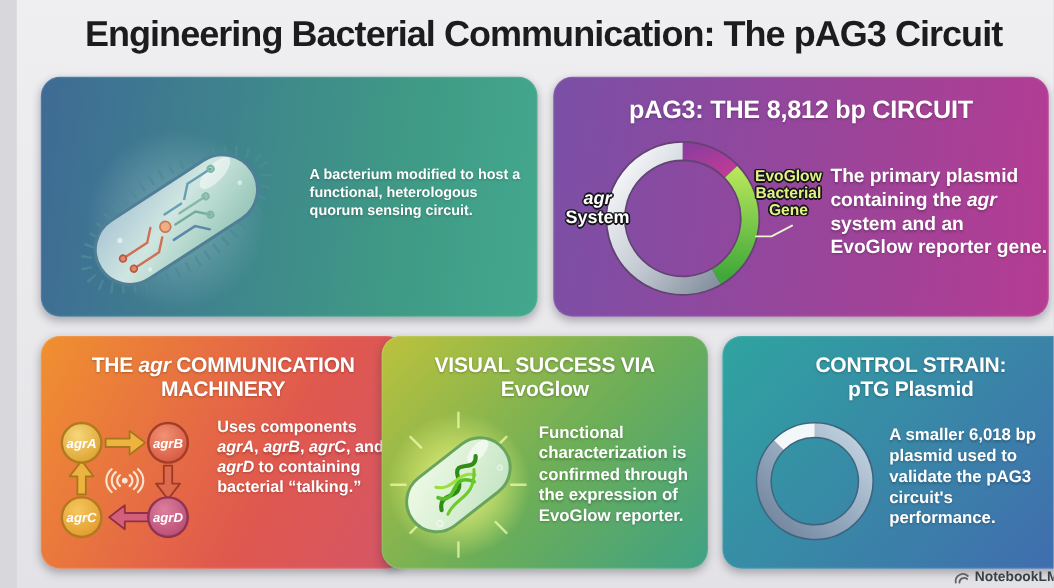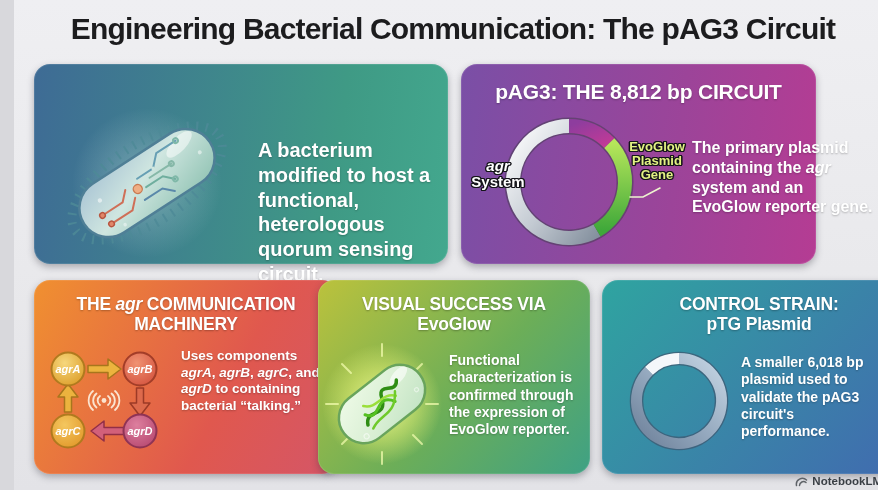--- a/index.html
+++ b/index.html
@@ -11,40 +11,40 @@
   }
   .main-title{
     position:absolute;top:12px;left:0;width:100%;margin:0;text-align:center;
     font-size:30px;font-weight:bold;letter-spacing:-0.8px;color:#1c1c1e;
   }
   .card{position:absolute;border-radius:16px;
     box-shadow:0 3px 7px rgba(50,50,60,.35), inset 0 0 0 1px rgba(255,255,255,.10);
     color:#fff;}
   .card-target {left:20px;top:64px;width:414px;height:200px;
     background:linear-gradient(97deg,#3e6b95 0%,#3f9a85 72%,#43a88e 100%);}
-  .card-pag3   {left:447px;top:64px;width:355px;height:200px;
+  .card-pag3   {left:447px;top:64px;width:413px;height:200px;
     background:linear-gradient(97deg,#7a4fa6 0%,#9c4499 60%,#b53c93 100%);}
   .card-agr    {left:20px;top:280px;width:304px;height:194px;
     background:linear-gradient(118deg,#f09030 0%,#e0584e 62%,#d45668 100%);}
   .card-evoglow{left:304px;top:280px;width:272px;height:194px;
     background:linear-gradient(133deg,#bcc23c 0%,#6cae58 55%,#3fa184 100%);}
   .card-control{left:588px;top:280px;width:314px;height:194px;
     background:linear-gradient(133deg,#2fa4a0 0%,#3a83a8 55%,#4169b0 100%);}
   .card-title{
     position:absolute;top:16px;left:0;width:100%;text-align:center;
     font-weight:bold;font-size:21px;letter-spacing:-0.2px;line-height:1.15;
     text-shadow:0 1px 2px rgba(0,0,0,.28);
   }
   .card-title.small{font-size:17.5px;top:14px;}
   .it{font-style:italic;}
   .body{
     position:absolute;margin:0;font-weight:bold;line-height:1.24;
     text-shadow:0 1px 2px rgba(0,0,0,.25);
   }
-  .target-body{left:224px;top:74px;width:184px;font-size:20px;}
+  .target-body{left:224px;top:74px;width:184px;font-size:12px;}
   .pag3-body{left:231px;top:74px;width:182px;font-size:16px;}
   .agr-body{left:147px;top:68px;width:140px;font-size:13.5px;}
   .evoglow-body{left:131px;top:72px;width:132px;font-size:14px;}
   .control-body{left:139px;top:74px;width:127px;font-size:14px;}
   .fig{position:absolute;}
   .outline-label{
     position:absolute;text-align:center;font-weight:bold;line-height:1.06;
     text-shadow:-1px -1px 0 #15151a,1px -1px 0 #15151a,-1px 1px 0 #15151a,
                  1px 1px 0 #15151a,0 -1.4px 0 #15151a,0 1.4px 0 #15151a,
                 -1.4px 0 0 #15151a,1.4px 0 0 #15151a;
@@ -126,21 +126,21 @@
       <path d="M106 126.5 A 56 56 0 1 1 78 22" fill="none" stroke="url(#ringSilver)" stroke-width="14"></path>
       <path d="M78 22 A 56 56 0 0 1 118.3 39.1" fill="none" stroke="url(#ringMagenta)" stroke-width="14"></path>
       <path d="M118.3 39.1 A 56 56 0 0 1 106 126.5" fill="none" stroke="url(#ringGreen)" stroke-width="14"></path>
     </svg>
     <div class="outline-label label-agr">
       <div class="it">agr</div>
       <div>System</div>
     </div>
     <div class="outline-label label-evoglow">
       <div>EvoGlow</div>
-      <div>Plasmid</div>
+      <div>Bacterial</div>
       <div>Gene</div>
     </div>
     <svg class="fig" style="left:166px;top:122px;" width="36" height="16" viewBox="0 0 36 16">
       <path d="M33,2 L16,11 L3,11" fill="none" stroke="#eef4cf" stroke-width="1.6" stroke-linecap="round"></path>
     </svg>
     <p class="body pag3-body"><span>The primary plasmid containing the </span><span class="it">agr</span><span> system and an EvoGlow reporter gene.</span></p>
   </section>
 
   <section class="card card-agr">
     <div class="card-title small">

